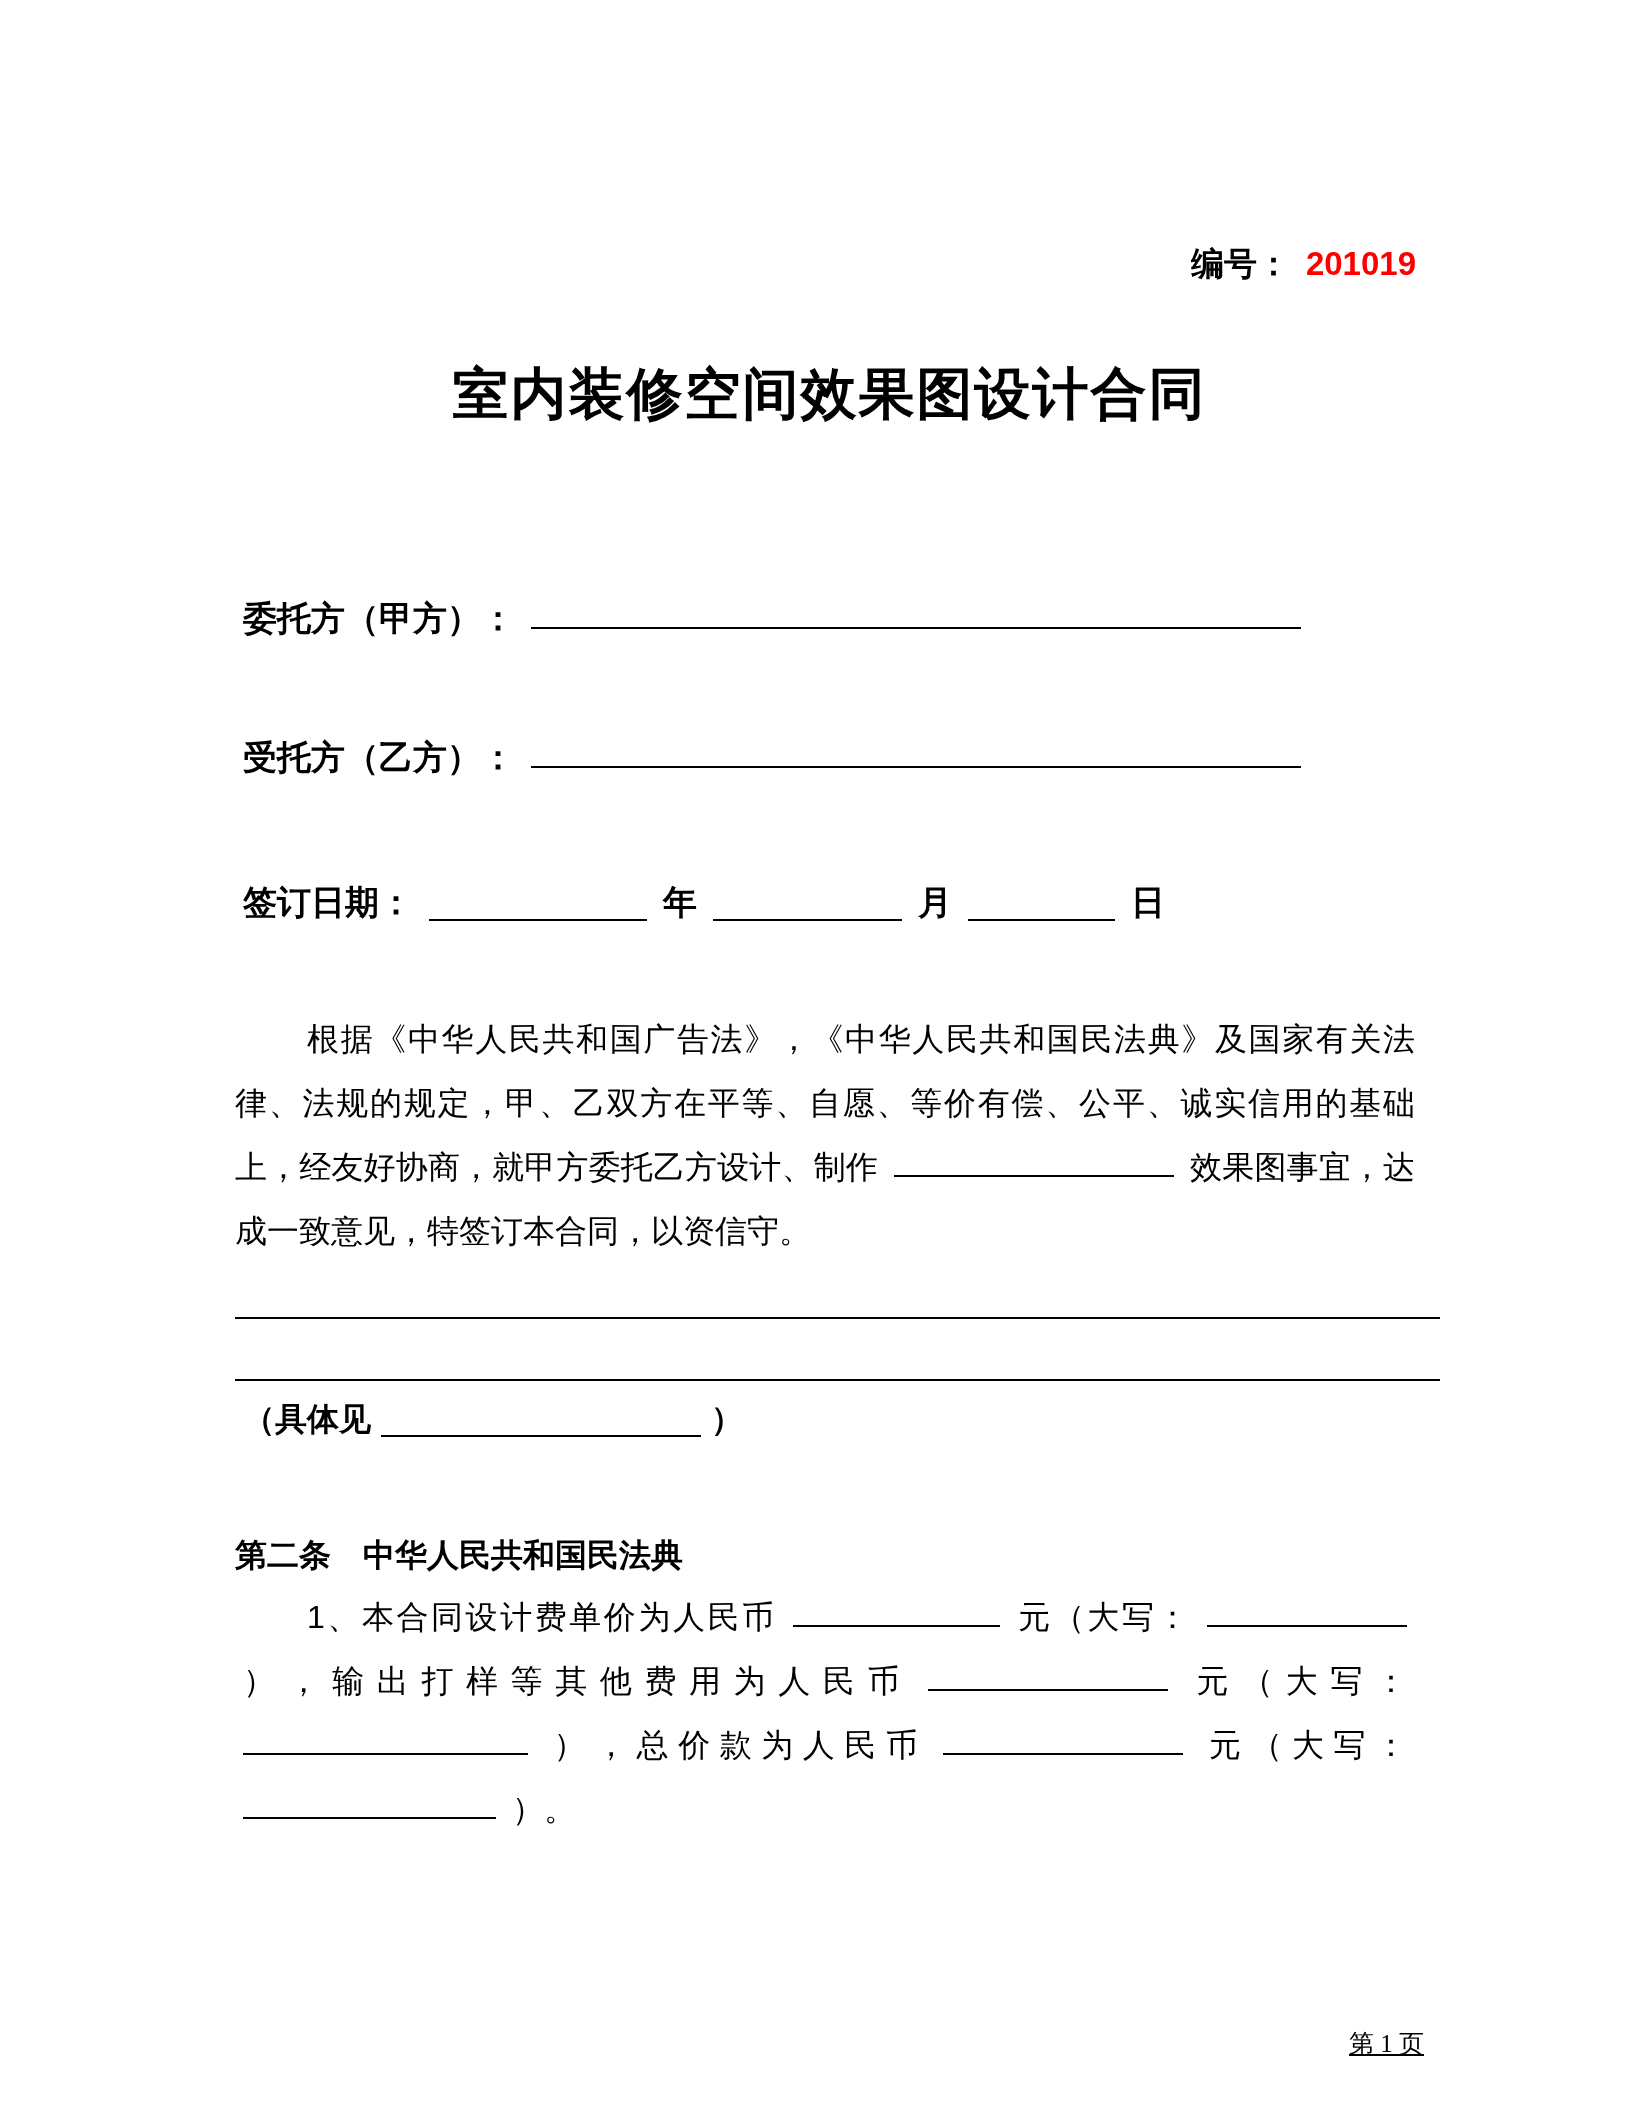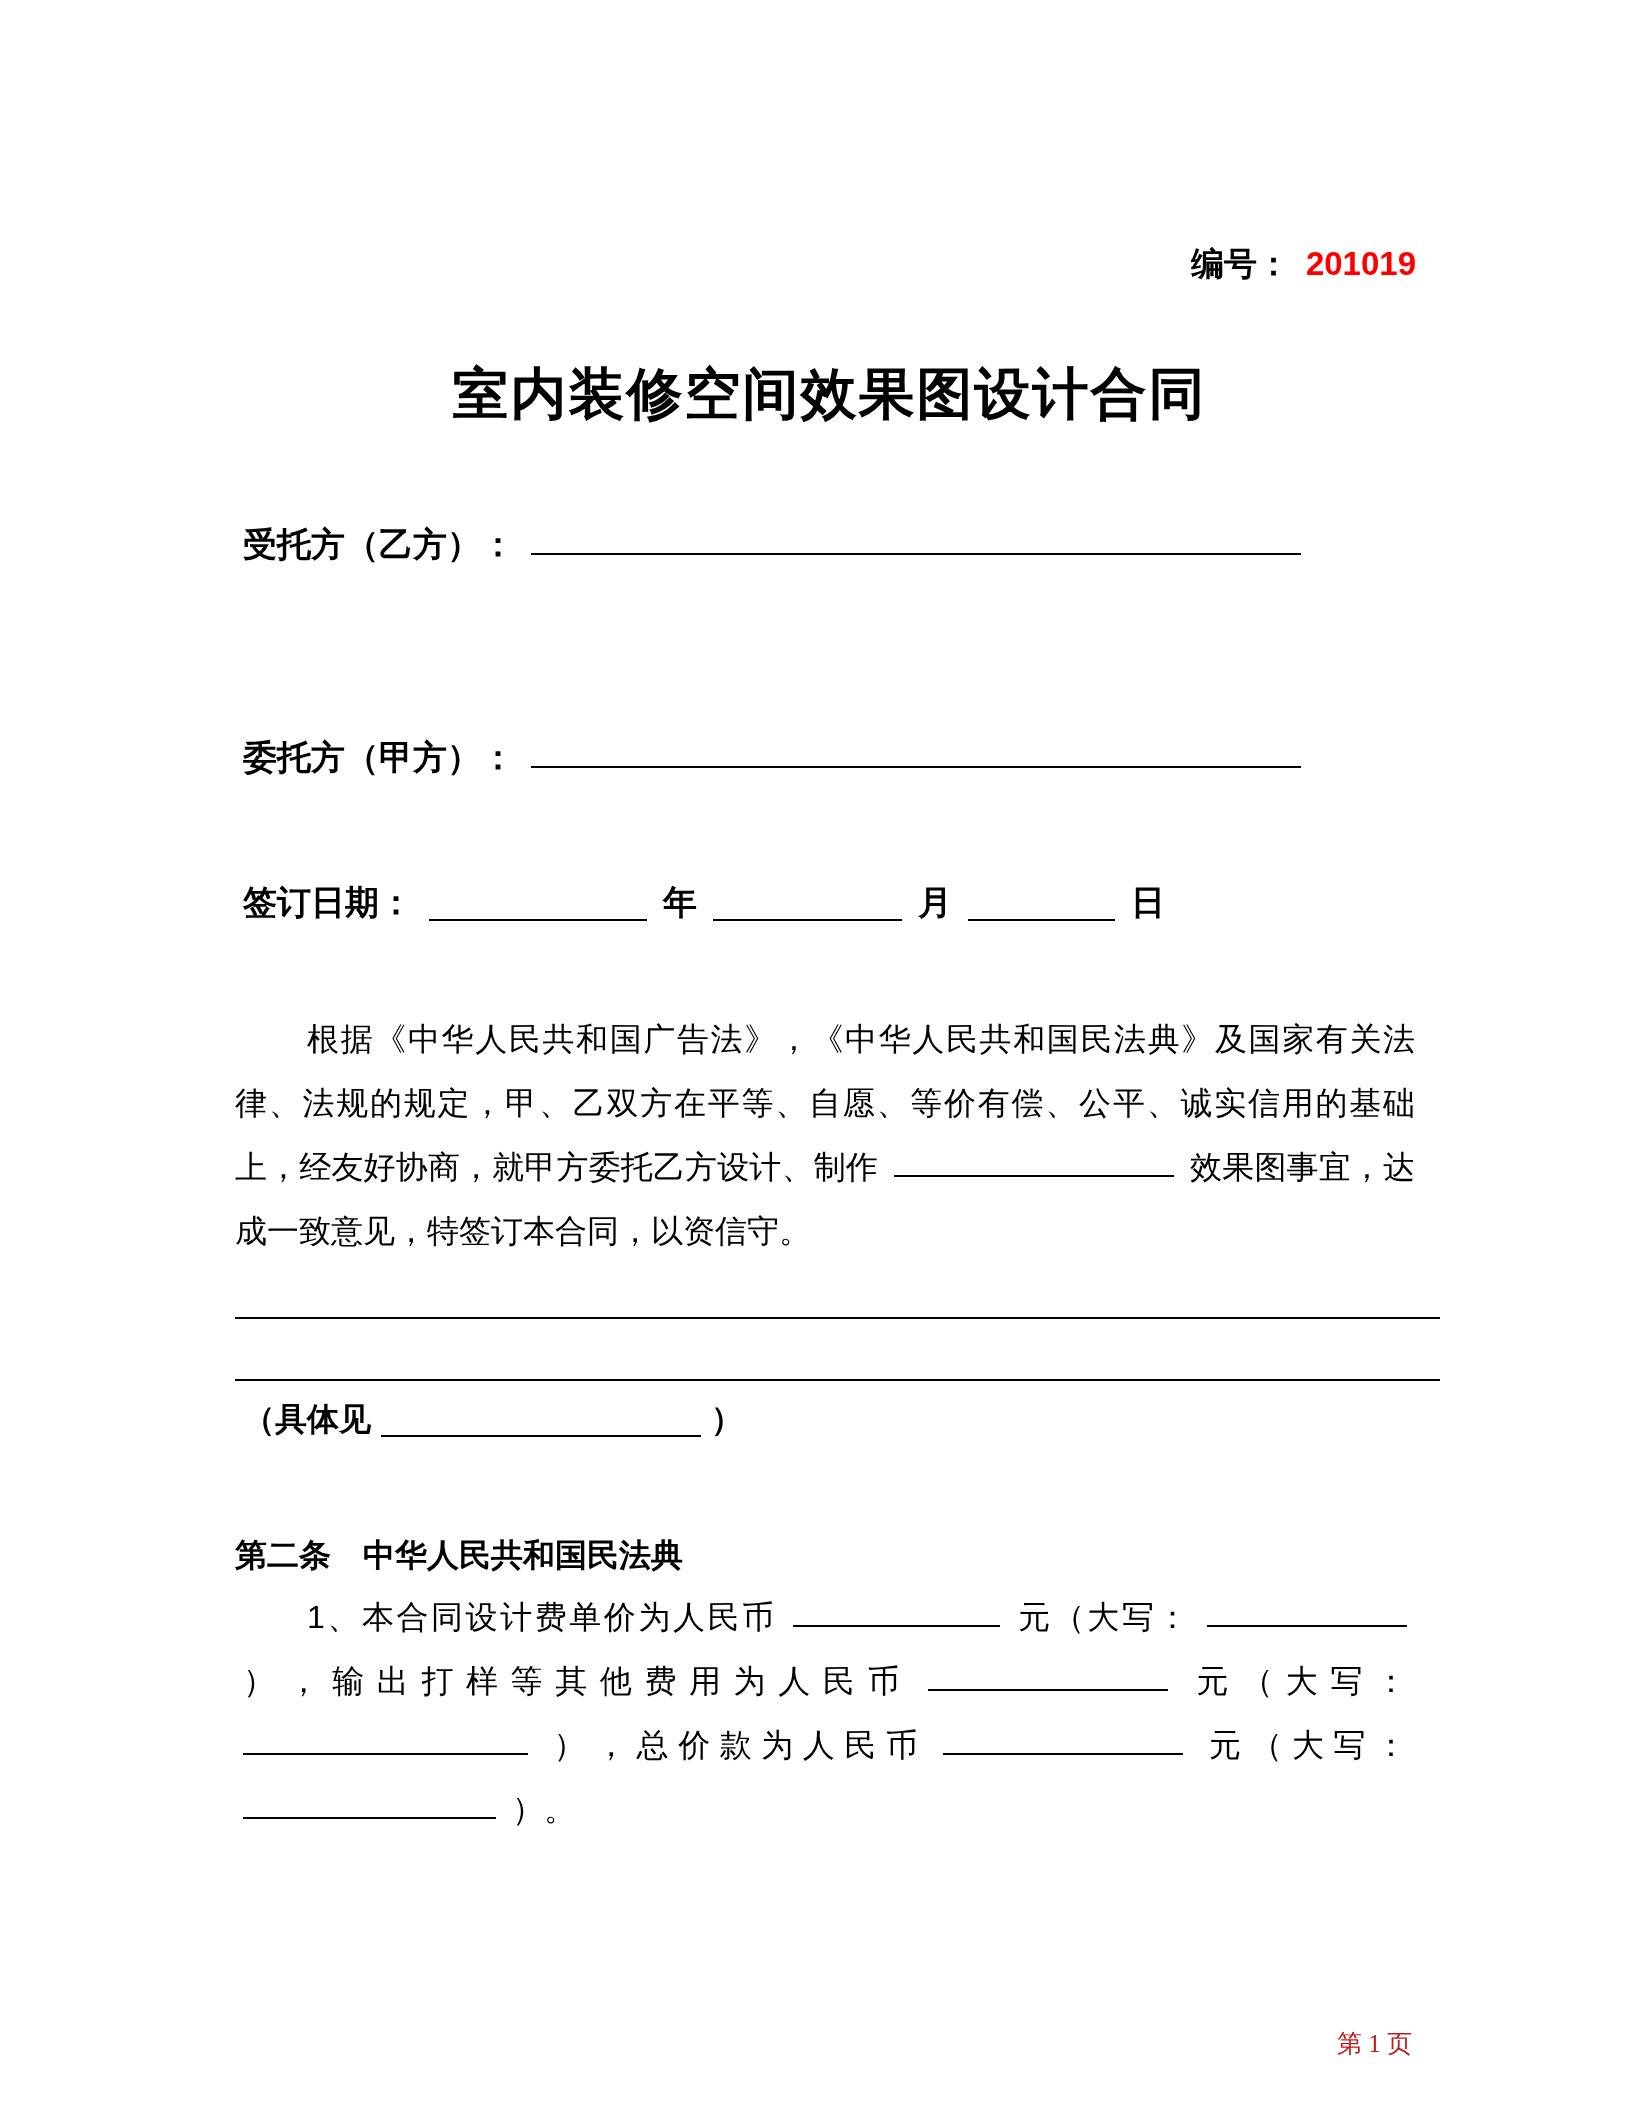--- a/index.html
+++ b/index.html
@@ -97,44 +97,45 @@
     margin-top: 16px;
     font-size: 32px;
     font-weight: 700;
     line-height: 44px;
   }
   .detail-row .blank { margin: 0 2px; }
 
   .footer {
     position: absolute;
     top: 1995px;
-    right: 236px;
+    right: 224px;
     font-family: "Liberation Serif", "DejaVu Serif", serif;
     font-size: 25px;
     font-weight: 400;
-    color: #b91c1c;
+    color: #000000;
+    text-decoration: underline;
   }
 </style>
 </head>
 <body>
 
 <div class="page">
 
   <div class="doc-number">
     <span>编号：</span><span class="red">201019</span>
   </div>
 
   <h1 class="title">室内装修空间效果图设计合同</h1>
 
+  <div class="row party-row first">
+    <span class="label">委托方（甲方）：</span><span class="blank w-party"></span>
+  </div>
+
   <div class="row party-row second">
     <span class="label">受托方（乙方）：</span><span class="blank w-party"></span>
-  </div>
-
-  <div class="row party-row first">
-    <span class="label">委托方（甲方）：</span><span class="blank w-party"></span>
   </div>
 
   <div class="row date-row">
     <span class="label">签订日期：</span><span class="blank w-date1"></span><span class="label">年</span><span class="blank w-date2"></span><span class="label">月</span><span class="blank w-date3"></span><span class="label">日</span>
   </div>
 
   <p class="preamble">
     <span>根据《中华人民共和国广告法》，《中华人民共和国民法典》及国家有关法律、法规的规定，甲、乙双方在平等、自愿、等价有偿、公平、诚实信用的基础上，经友好协商，就甲方委托乙方设计、制作</span><span class="blank w-preamble"></span><span>效果图事宜，达成一致意见，特签订本合同，以资信守。</span>
   </p>
 

